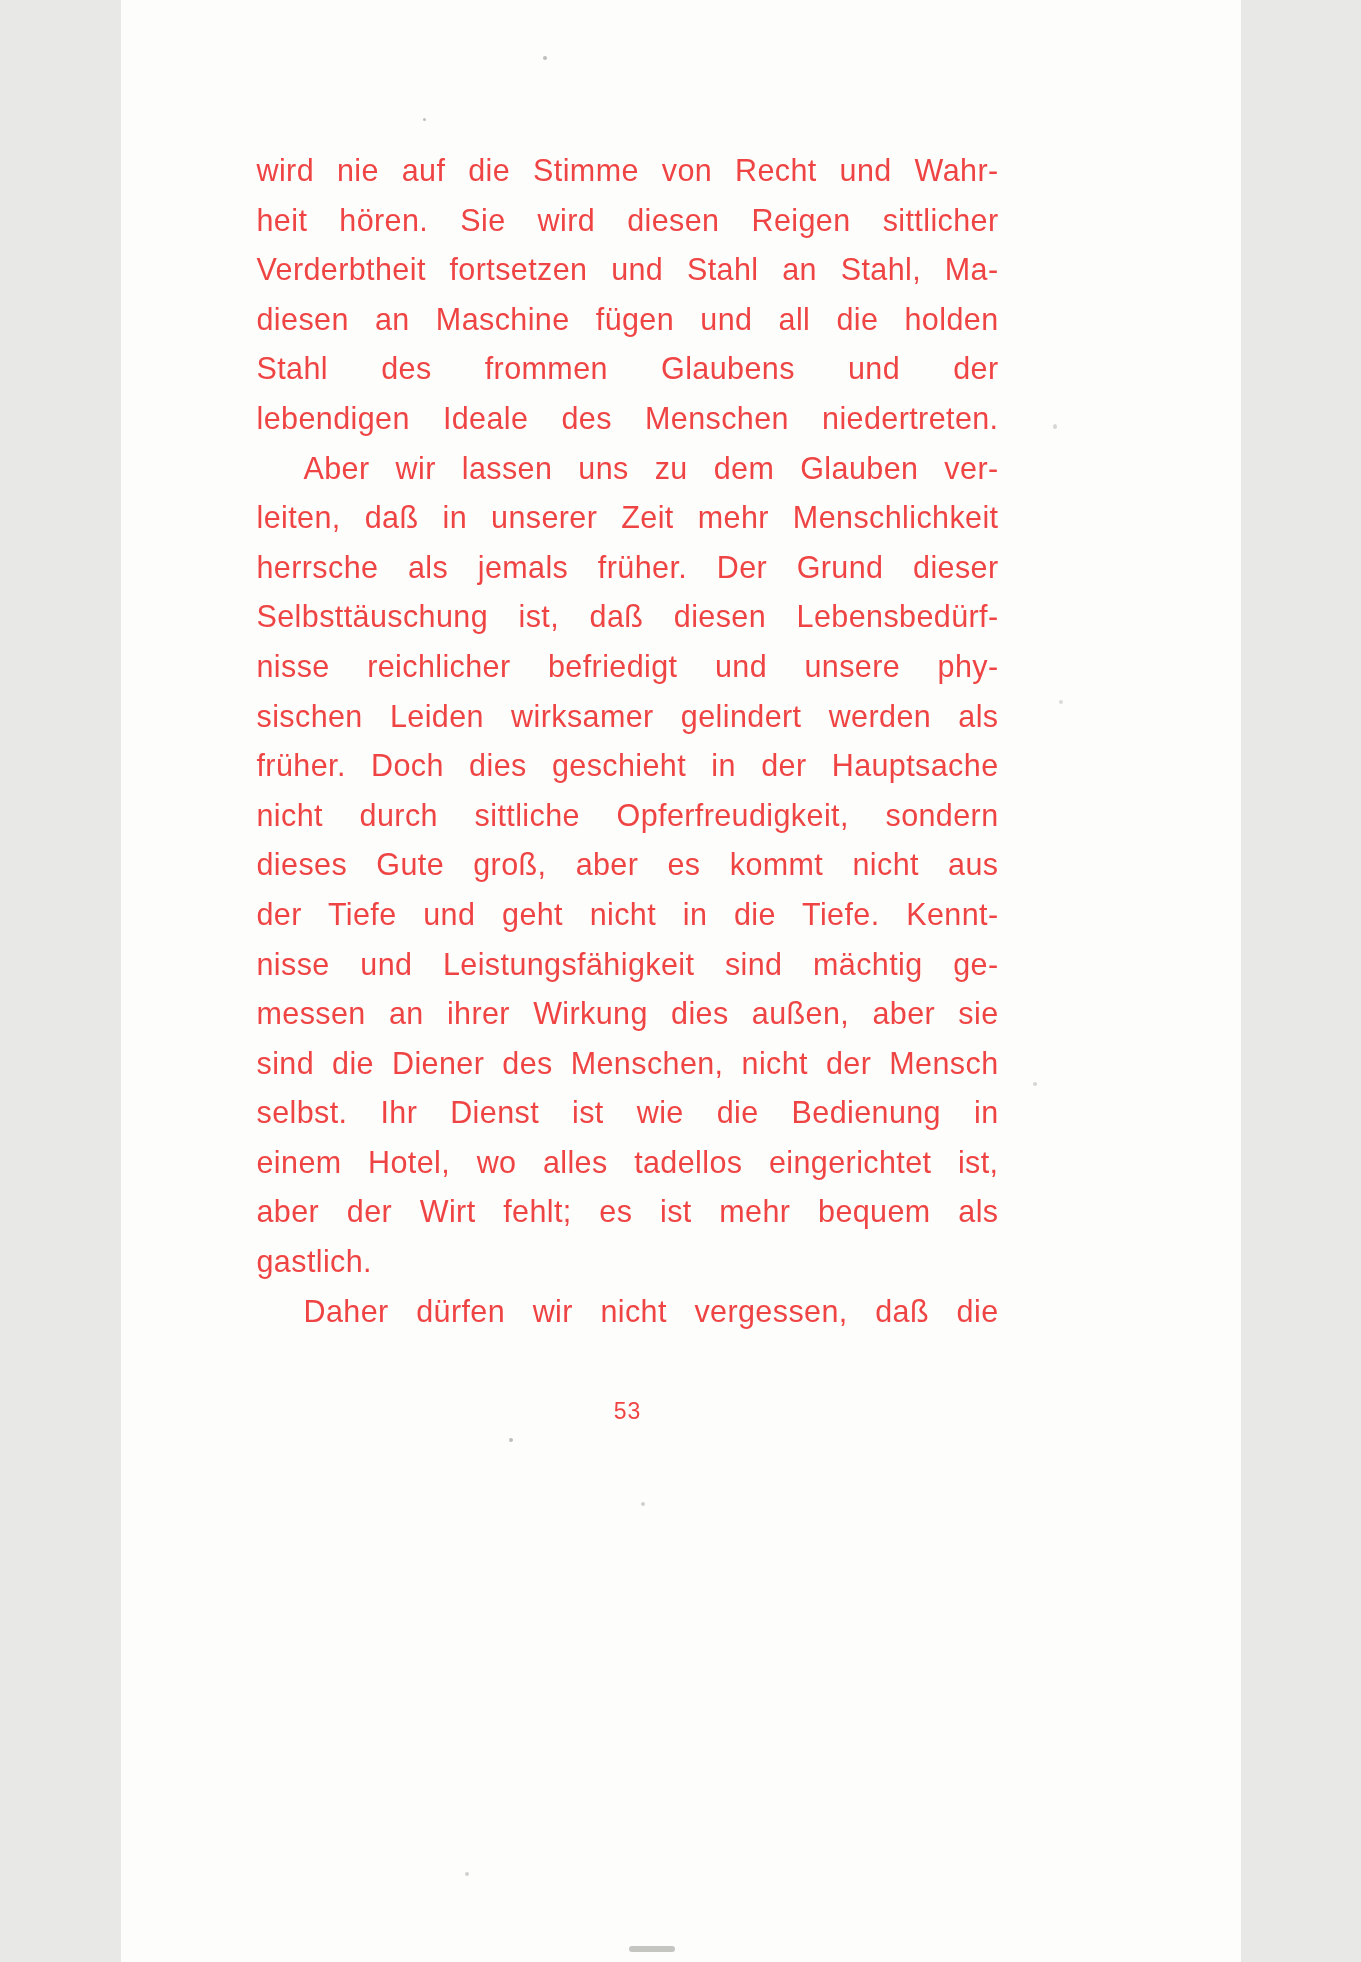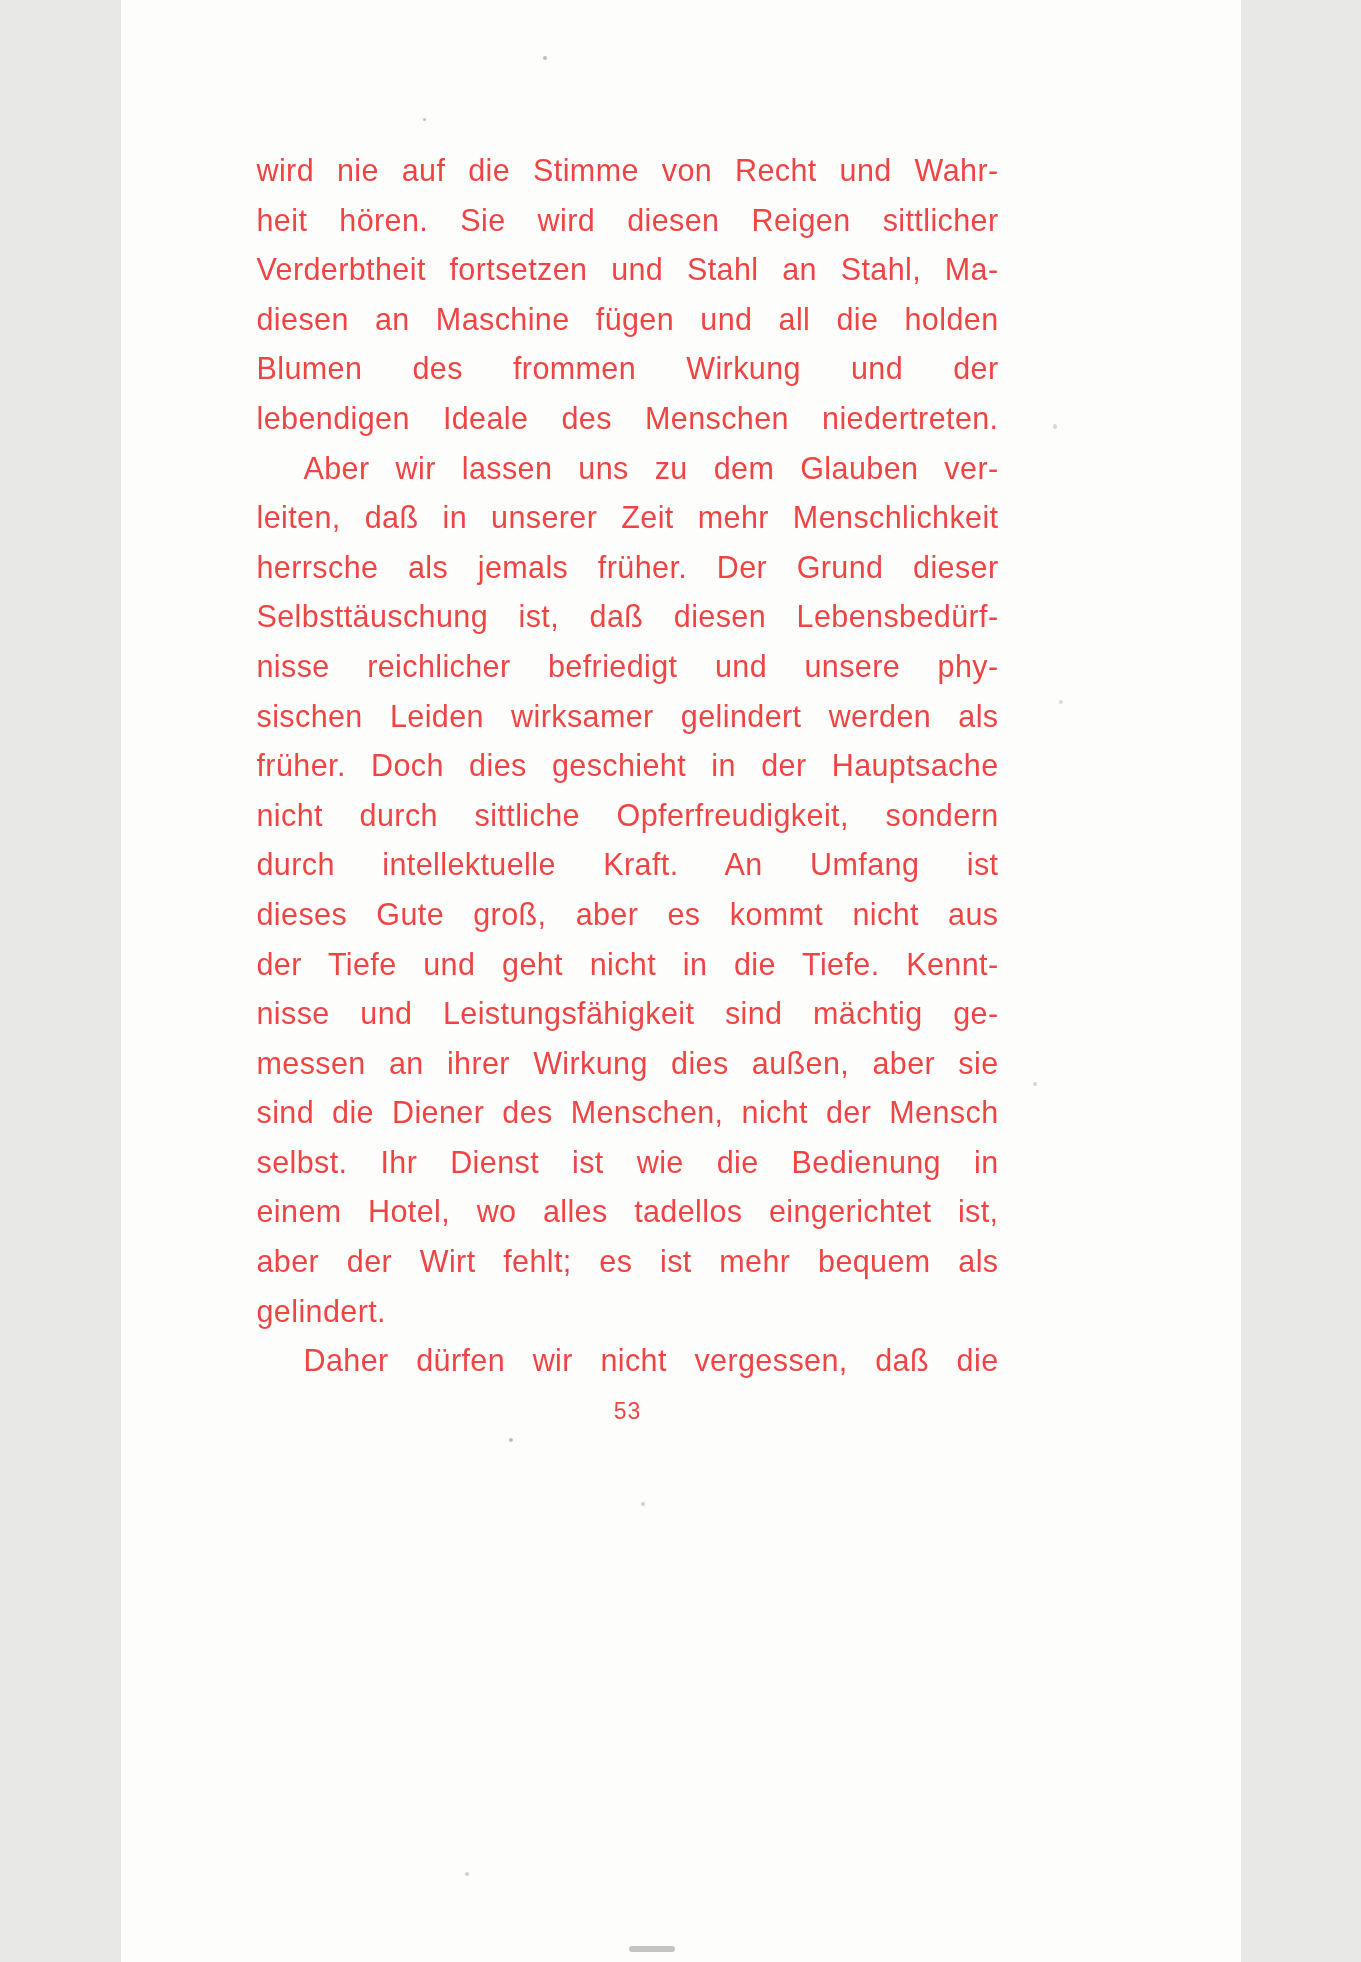--- a/index.html
+++ b/index.html
@@ -68,40 +68,39 @@
 <body>
 
 <div class="book-page">
 
   <div class="text-block">
 
   <div class="line just">wird nie auf die Stimme von Recht und Wahr-</div>
       <div class="line just">heit hören. Sie wird diesen Reigen sittlicher</div>
       <div class="line just">Verderbtheit fortsetzen und Stahl an Stahl, Ma-</div>
       <div class="line just">diesen an Maschine fügen und all die holden</div>
-      <div class="line just">Blumen des frommen Wirkung und der</div>
+      <div class="line just">Stahl des frommen Glaubens und der</div>
       <div class="line just">lebendigen Ideale des Menschen niedertreten.</div>
       <div class="line just indent">Aber wir lassen uns zu dem Glauben ver-</div>
       <div class="line just">leiten, daß in unserer Zeit mehr Menschlichkeit</div>
       <div class="line just">herrsche als jemals früher. Der Grund dieser</div>
       <div class="line just">Selbsttäuschung ist, daß diesen Lebensbedürf-</div>
       <div class="line just">nisse reichlicher befriedigt und unsere phy-</div>
       <div class="line just">sischen Leiden wirksamer gelindert werden als</div>
       <div class="line just">früher. Doch dies geschieht in der Hauptsache</div>
       <div class="line just">nicht durch sittliche Opferfreudigkeit, sondern</div>
-      <div class="line just">durch intellektuelle Kraft. An Umfang ist</div>
       <div class="line just">dieses Gute groß, aber es kommt nicht aus</div>
       <div class="line just">der Tiefe und geht nicht in die Tiefe. Kennt-</div>
       <div class="line just">nisse und Leistungsfähigkeit sind mächtig ge-</div>
       <div class="line just">messen an ihrer Wirkung dies außen, aber sie</div>
       <div class="line just">sind die Diener des Menschen, nicht der Mensch</div>
       <div class="line just">selbst. Ihr Dienst ist wie die Bedienung in</div>
       <div class="line just">einem Hotel, wo alles tadellos eingerichtet ist,</div>
       <div class="line just">aber der Wirt fehlt; es ist mehr bequem als</div>
-      <div class="line">gelindert.</div>
+      <div class="line">gastlich.</div>
       <div class="line just indent">Daher dürfen wir nicht vergessen, daß die</div>
     </div>
 
   <div class="page-number">53</div>
 
   <span class="speck s1"></span>
   <span class="speck s2"></span>
   <span class="speck s3"></span>
   <span class="speck s4"></span>
   <span class="speck s5"></span>

